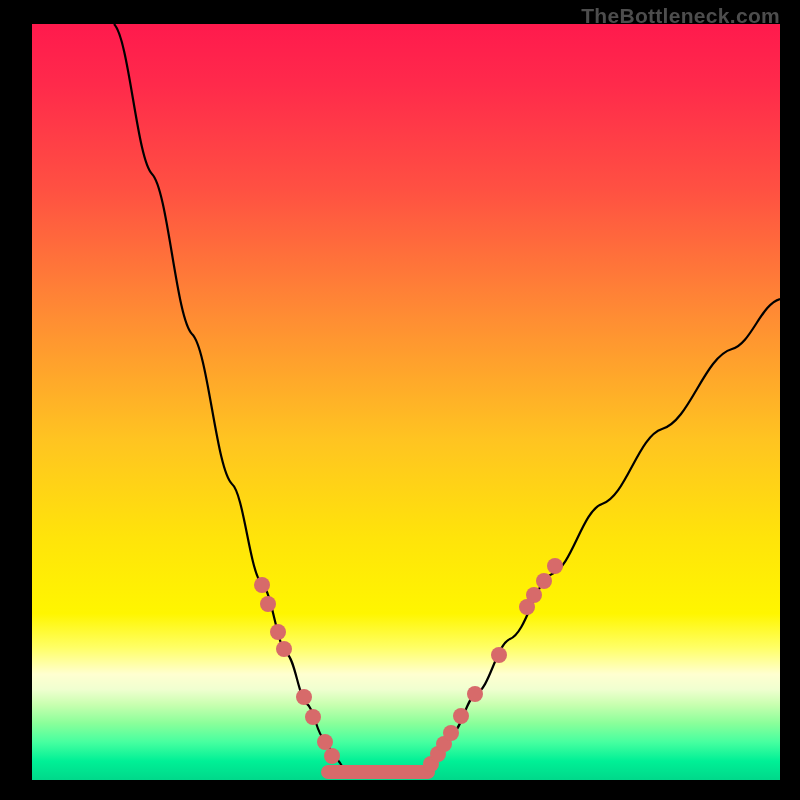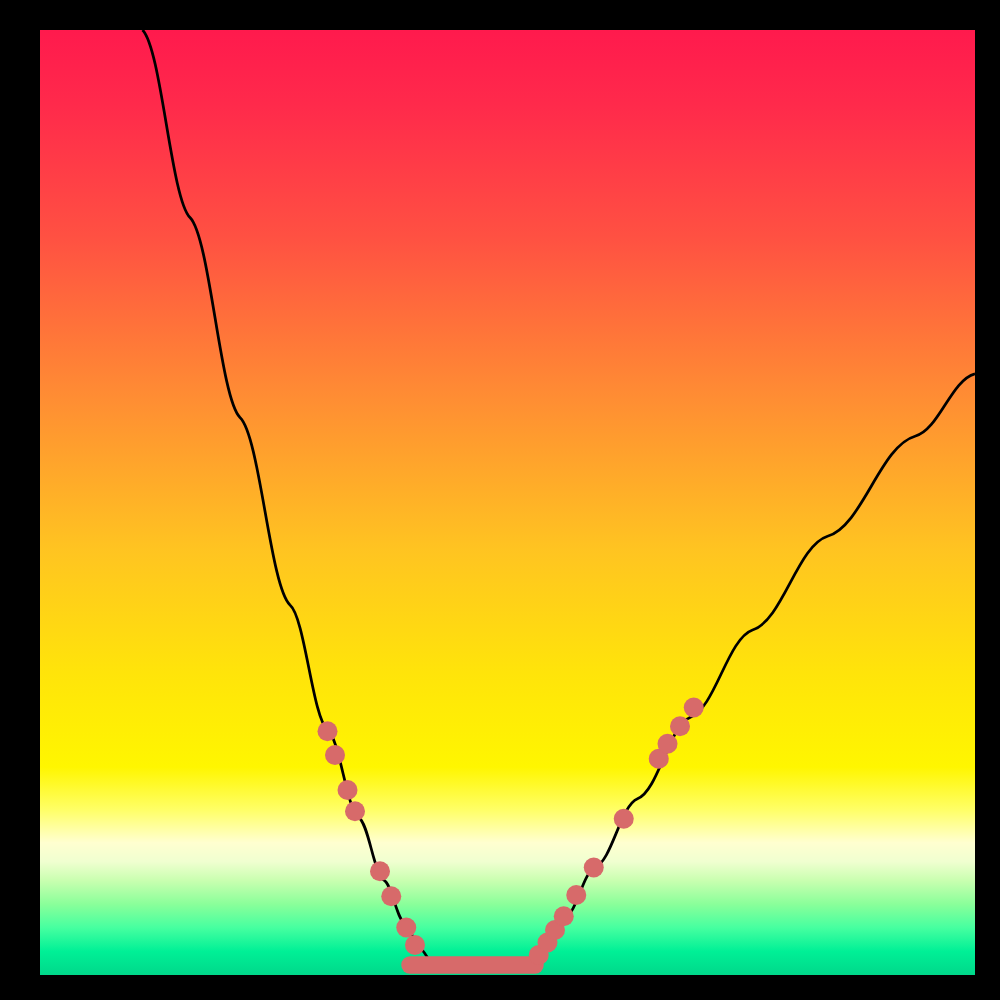--- a/index.html
+++ b/index.html
@@ -75,20 +75,21 @@
   .dot {
     fill: #d76a6a;
     stroke: none;
   }
 </style>
 </head>
 <body>
 
 <div class="frame">
 
+  <div class="watermark">TheBottleneck.com</div>
 
   <div class="plot">
 
     <svg class="curves" viewBox="0 0 748 756" preserveAspectRatio="none">
       <path id="left-curve" class="curve-line" d="M 82 0 C 97.2 15 104.8 135 120 150 C 136 166 144 294 160 310 C 176 325 184 445 200 460 C 212 470 218 550 230 560 C 240 567 245 623 255 630 C 263 635 267 675 275 680 C 281.8 683.5 285.2 711.5 292 715 C 296.8 717 299.2 733 304 735 C 308 736.1 310 744.9 314 746"></path>
       <path id="right-curve" class="curve-line" d="M 392 746 C 396.8 744.9 399.2 736.1 404 735 C 410.4 732.5 413.6 712.5 420 710 C 429.6 706 434.4 674 444 670 C 457.6 664.5 464.4 620.5 478 615 C 494.8 608.5 503.2 556.5 520 550 C 540 543 550 487 570 480 C 594 472.5 606 412.5 630 405 C 658 397 672 333 700 325 C 719.2 320 728.8 280 748 275"></path>
       <path id="floor-line" class="floor-line" d="M 296 748 L 396 748"></path>
       <g id="dots-left">
           <circle cx="230" cy="561" r="8" class="dot"></circle>
           <circle cx="236" cy="580" r="8" class="dot"></circle>

